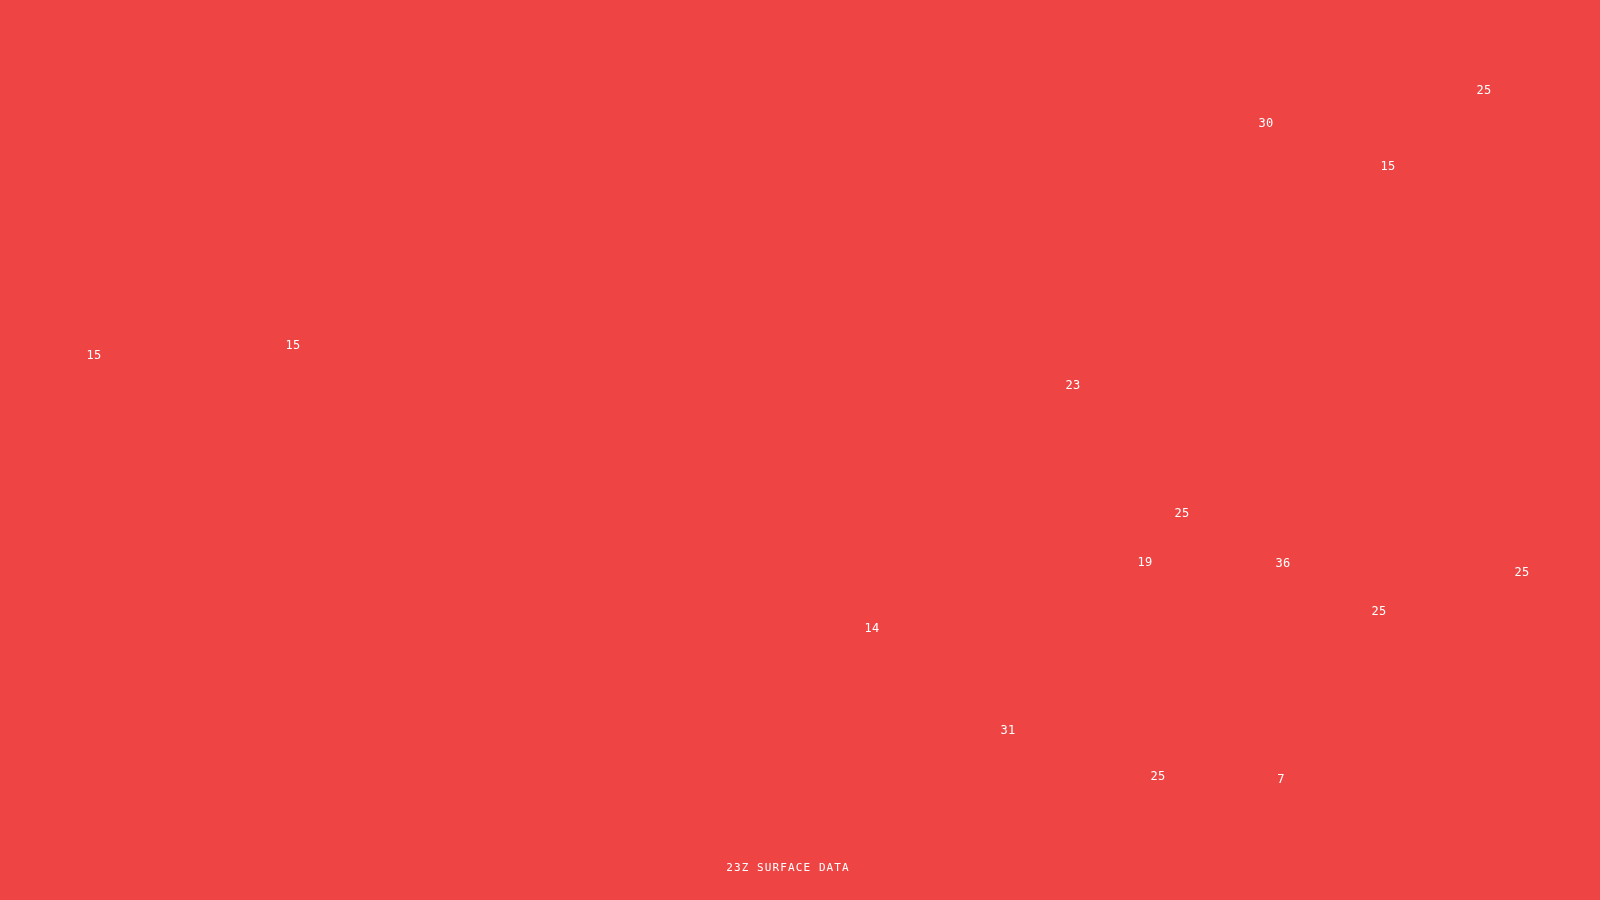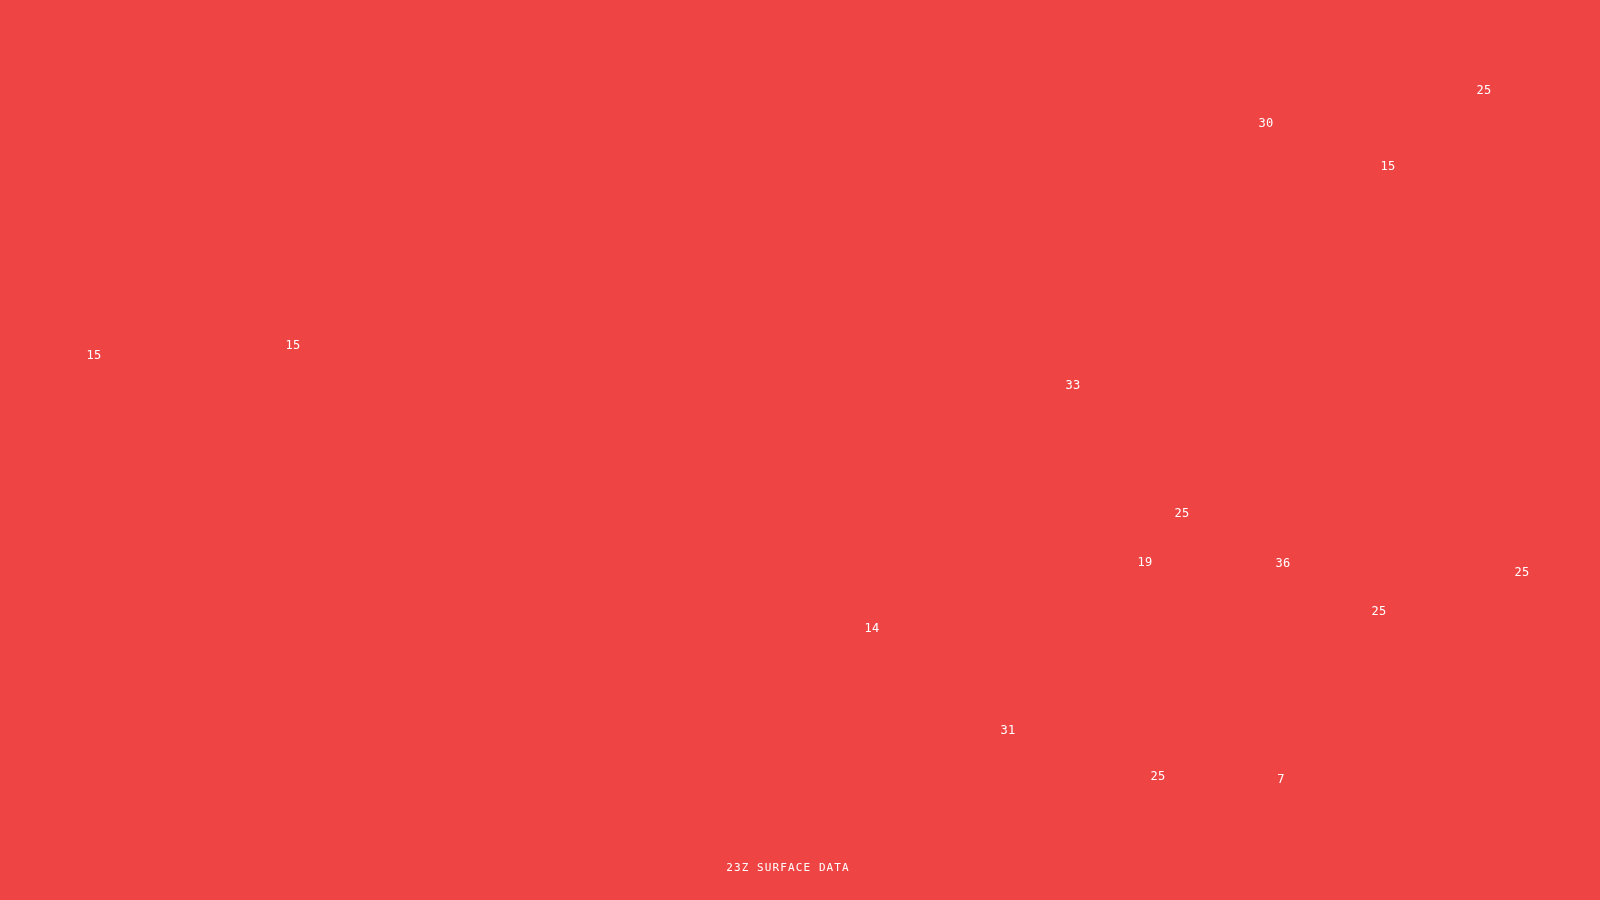--- a/index.html
+++ b/index.html
@@ -40,21 +40,21 @@
 <body>
 
 <div id="stage">
 
   <div id="points-layer">
       <div class="station-value" style="left: 1484px; top: 90px;">25</div>
       <div class="station-value" style="left: 1266px; top: 123px;">30</div>
       <div class="station-value" style="left: 1388px; top: 166px;">15</div>
       <div class="station-value" style="left: 293px; top: 345px;">15</div>
       <div class="station-value" style="left: 94px; top: 355px;">15</div>
-      <div class="station-value" style="left: 1073px; top: 385px;">33</div>
+      <div class="station-value" style="left: 1073px; top: 385px;">23</div>
       <div class="station-value" style="left: 1182px; top: 513px;">25</div>
       <div class="station-value" style="left: 1145px; top: 562px;">19</div>
       <div class="station-value" style="left: 1283px; top: 563px;">36</div>
       <div class="station-value" style="left: 1522px; top: 572px;">25</div>
       <div class="station-value" style="left: 1379px; top: 611px;">25</div>
       <div class="station-value" style="left: 872px; top: 628px; text-align: center;">14</div>
       <div class="station-value" style="left: 1008px; top: 730px;">31</div>
       <div class="station-value" style="left: 1158px; top: 776px;">25</div>
       <div class="station-value" style="left: 1281px; top: 779px;">7</div>
     </div>

